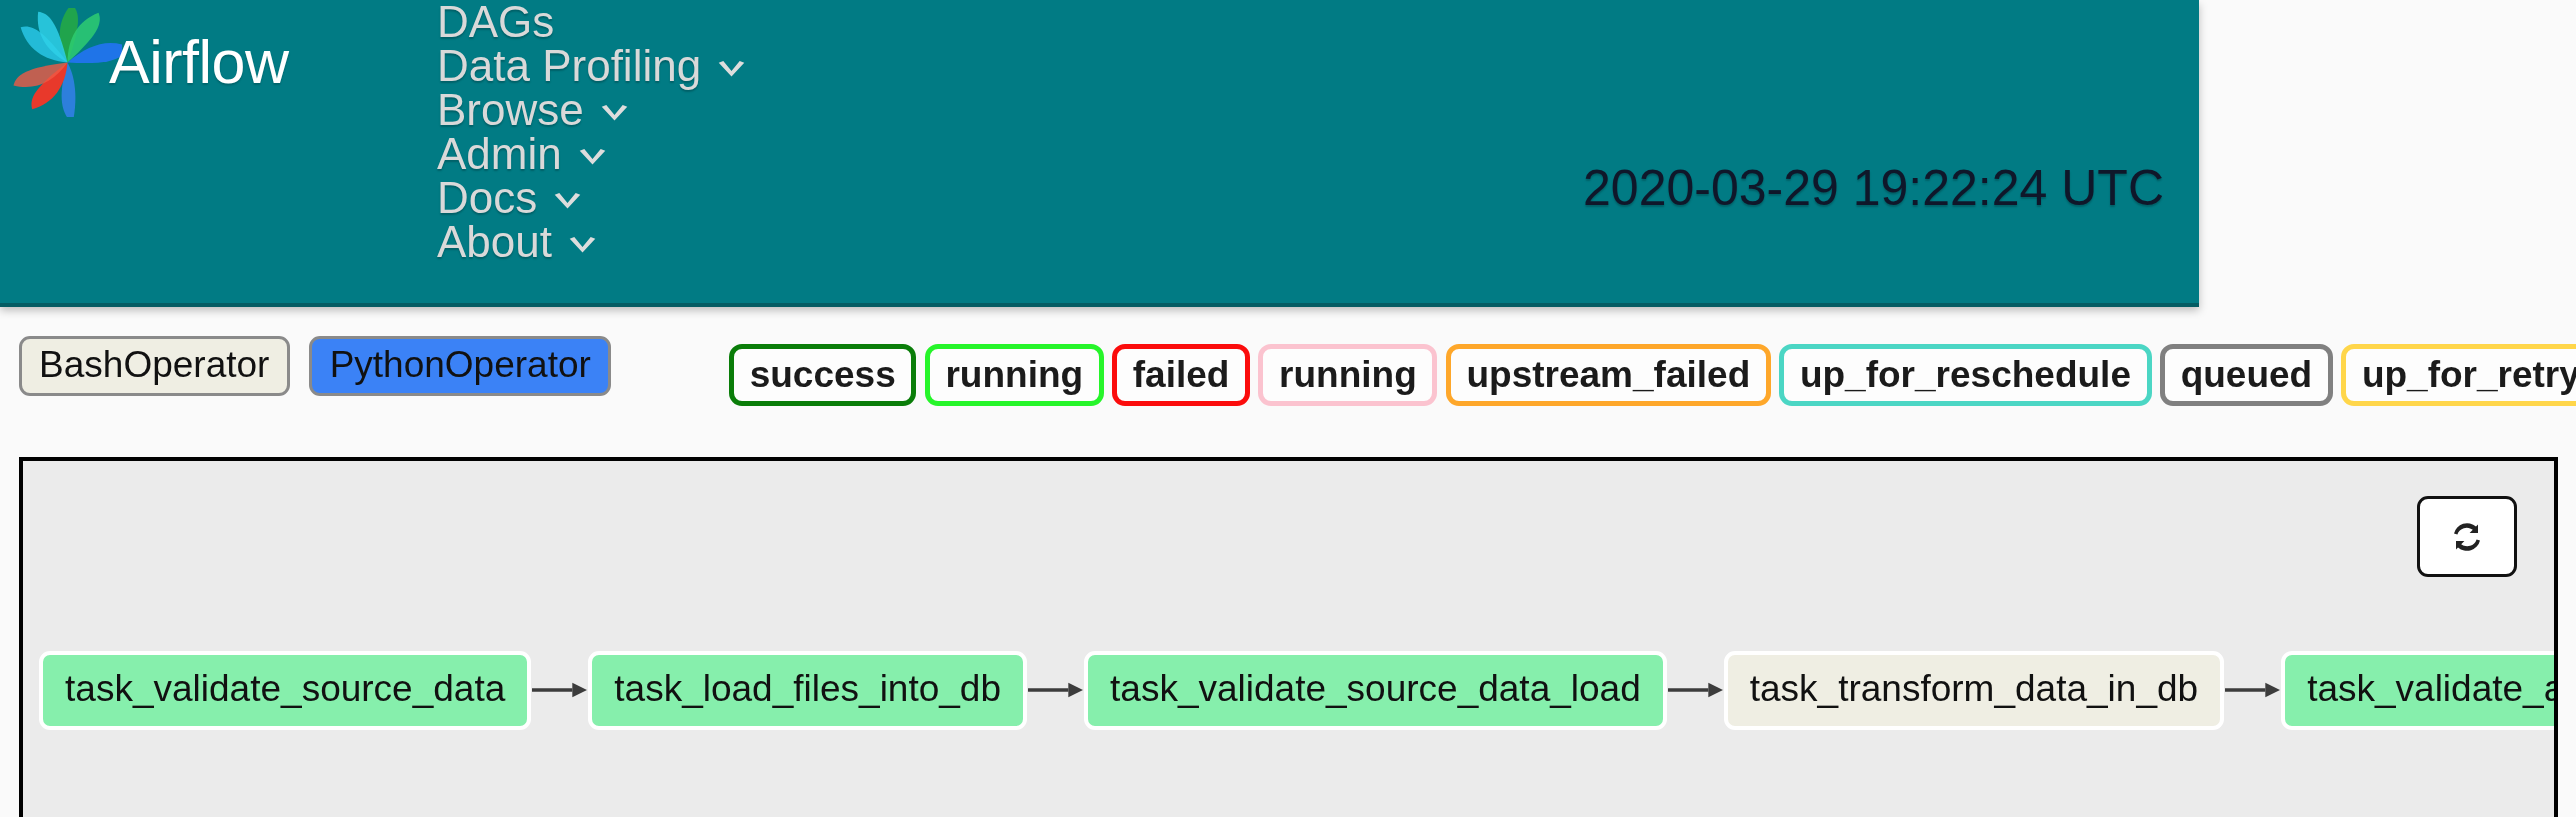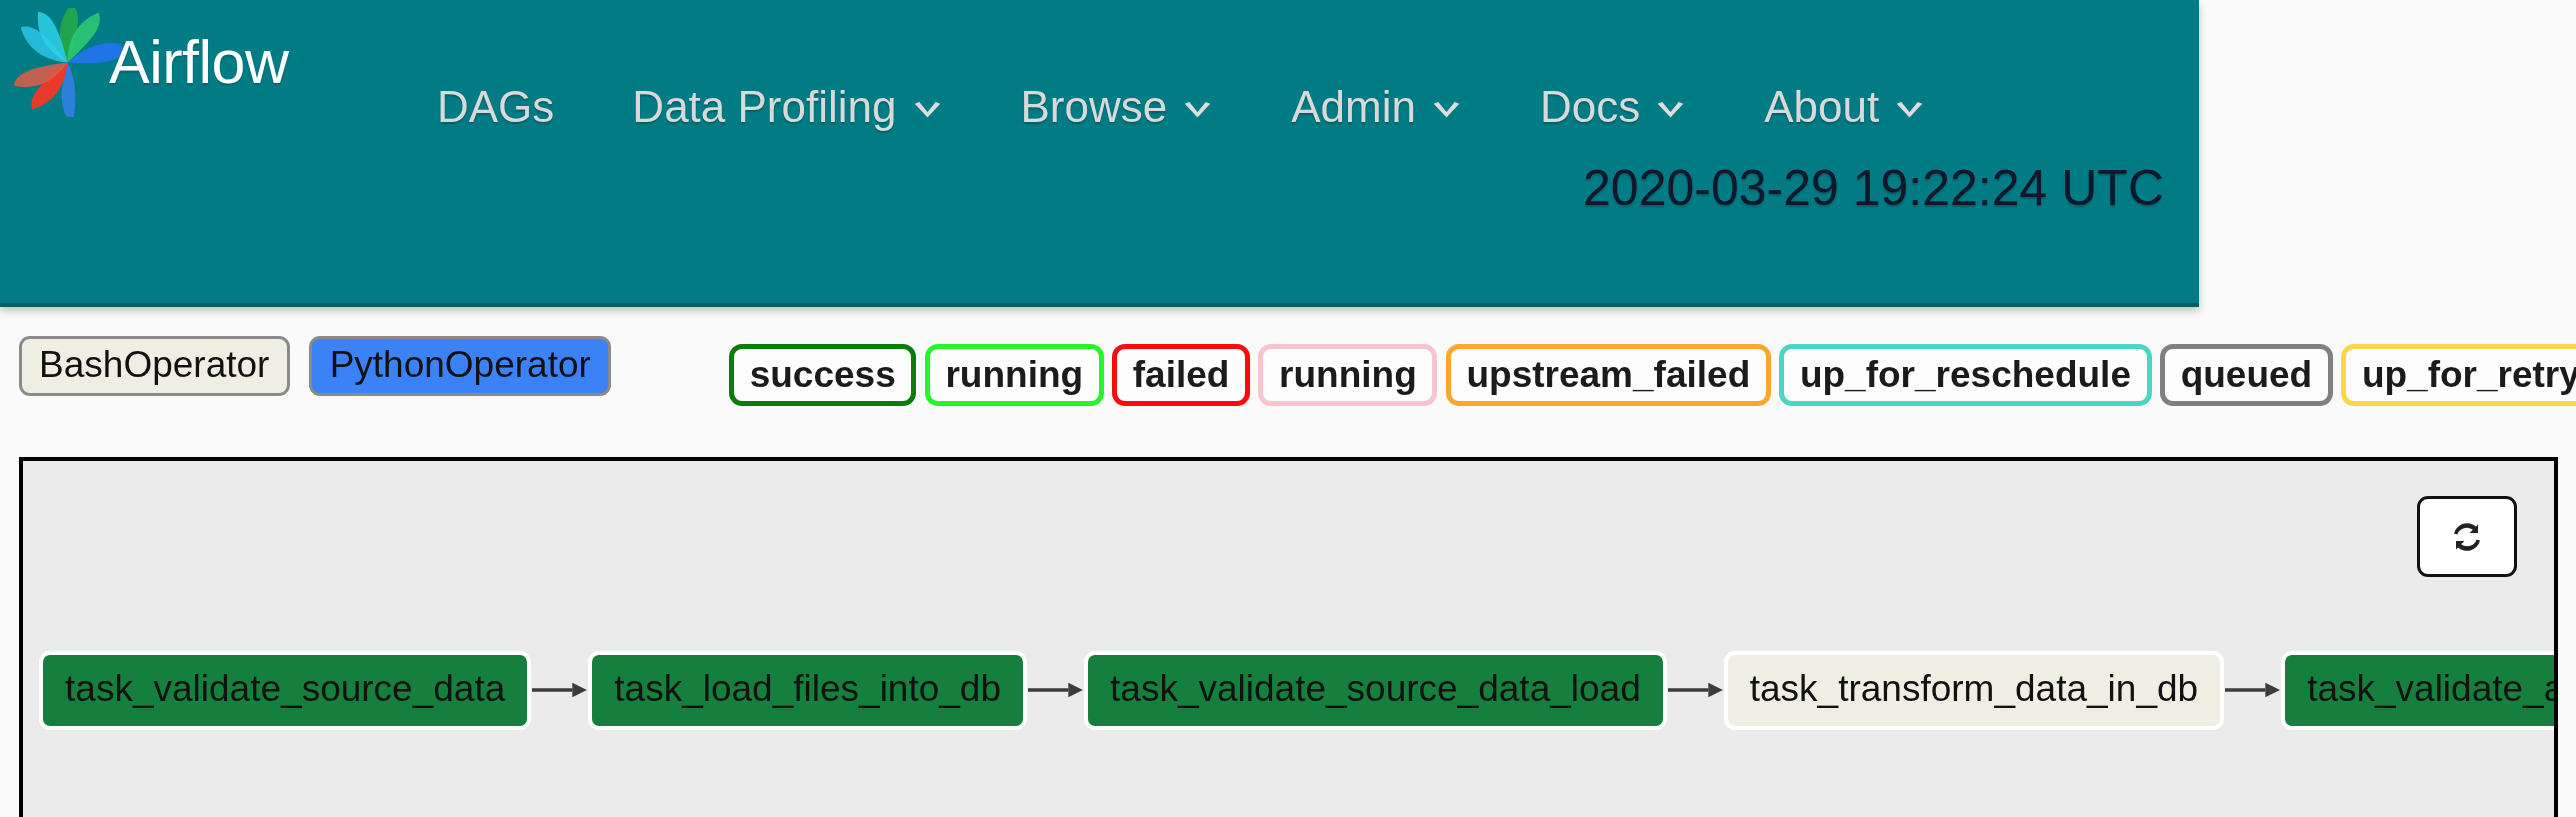--- a/index.html
+++ b/index.html
@@ -52,22 +52,23 @@
     line-height: 1;
     text-shadow: 0 1.8px 1.8px rgba(0,0,0,0.18);
   }
 
   .nav-links {
     position: absolute;
     left: 398px;
     top: 0;
     height: 129px;
     display: flex;
-    align-items: flex-end;
+    align-items: flex-start;
     gap: 0;
+    flex-direction: column;
   }
 
   .nav-item {
     display: flex;
     align-items: center;
     gap: 15px;
     padding: 0 39px;
     font-size: 44px;
     color: #d9d9d9;
     text-shadow: 0 1.8px 1.8px rgba(0,0,0,0.22);
@@ -196,21 +197,21 @@
     border: 4.6px solid #ffffff;
     border-radius: 11px;
     padding: 15px 22px 18.5px;
     font-size: 37px;
     color: #111111;
     line-height: 1;
     white-space: nowrap;
     cursor: pointer;
   }
 
-  .task-node.python { background: #15803d; }
+  .task-node.python { background: #86efac; }
   .task-node.bash   { background: #efeee3; }
 
   .edge {
     flex: 0 0 57px;
     height: 37px;
     display: flex;
     align-items: center;
     justify-content: center;
   }
   .edge svg { width: 55px; height: 24px; }

